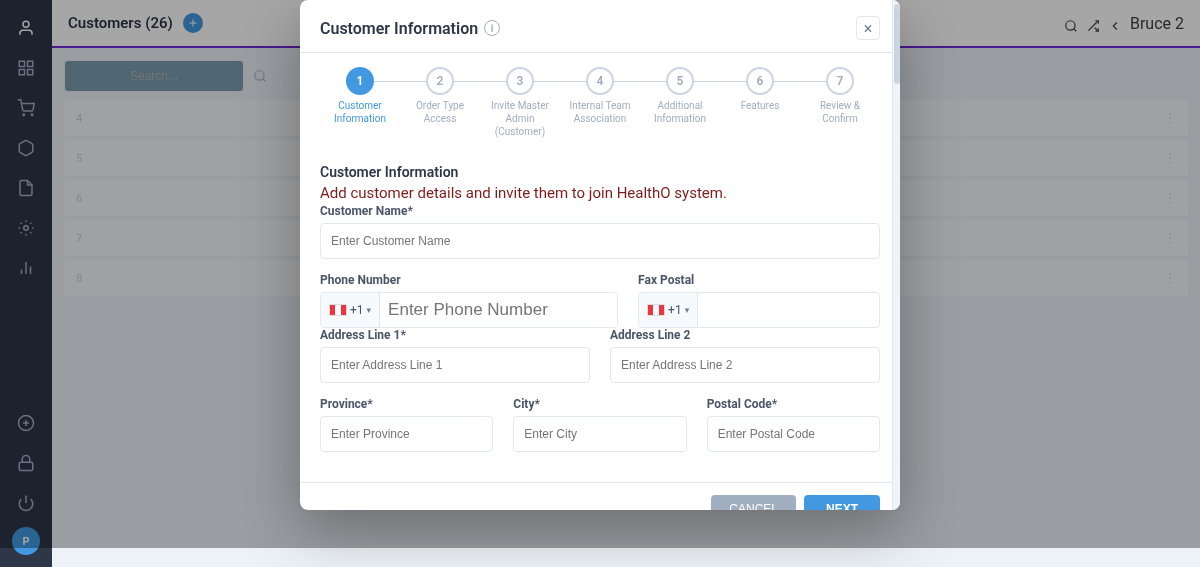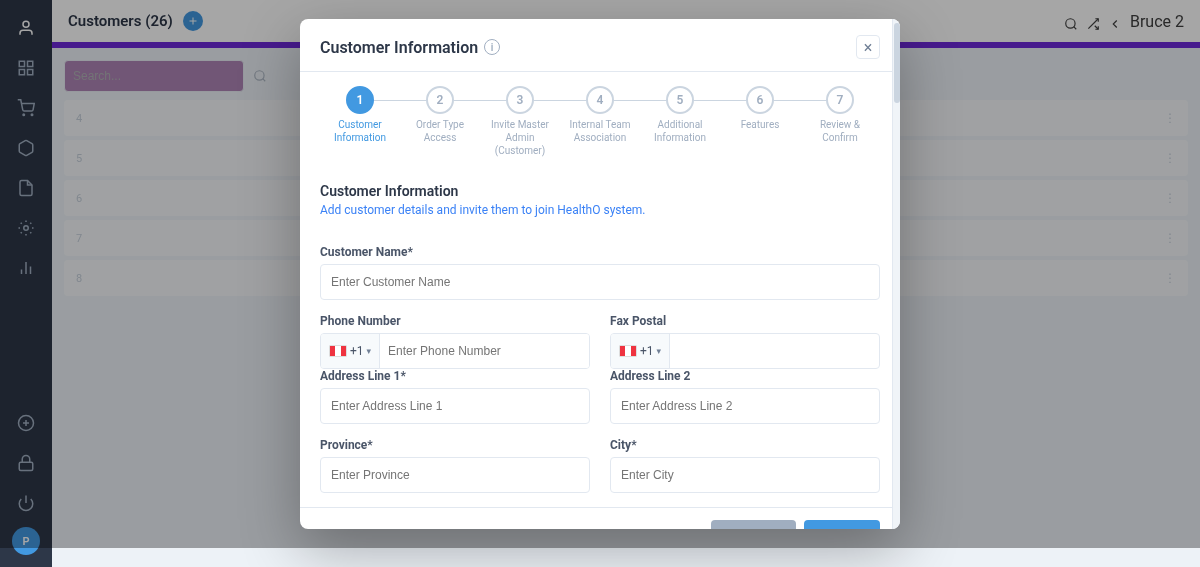--- a/index.html
+++ b/index.html
@@ -68,21 +68,21 @@
     }
 
     
     .topbar {
       height: 48px;
       background: #fff;
       display: flex;
       align-items: center;
       padding: 0 16px;
       gap: 10px;
-      border-bottom: 6px solid #6d28d9;
+      border-bottom: 2px solid #6d28d9;
     }
     .topbar-title {
       font-size: 15px;
       font-weight: 600;
       color: #2d3748;
     }
     .topbar-badge {
       background: #4299e1;
       color: #fff;
       border-radius: 50%;
@@ -101,27 +101,28 @@
       color: #404040;
       font-size: 16px;
     }
 
     
     .table-area {
       padding: 12px;
     }
     .search-bar {
       height: 32px;
-      background: #701a75;
+      background: #0c4a6e;
       border: 1px solid #e2e8f0;
       border-radius: 4px;
       width: 180px;
       padding: 0 8px;
       font-size: 12px;
       color: #a0aec0;
+      text-align: center;
     }
     .table-header-row {
       display: flex;
       gap: 4px;
       margin-bottom: 8px;
       align-items: center;
     }
     .faded-table {
       opacity: 0.5;
     }
@@ -144,21 +145,21 @@
 
     
     .overlay {
       position: absolute;
       left: 0; top: 0;
       width: 1200px;
       height: 548px;
       background: rgba(0,0,0,0.35);
       z-index: 10;
       display: flex;
-      align-items: center;
+      align-items: flex-start;
       justify-content: center;
     }
 
     
     .modal {
       background: #fff;
       border-radius: 8px;
       width: 600px;
       max-height: 510px;
       box-shadow: 0 20px 60px rgba(0,0,0,0.3);
@@ -269,23 +270,23 @@
       overflow-y: auto;
       max-height: 340px;
     }
     .section-title {
       font-size: 14px;
       font-weight: 600;
       color: #2d3748;
       margin-bottom: 4px;
     }
     .section-desc {
-      font-size: 12px;
-      color: #3b82f6;
-      margin-bottom: 28px;
+      font-size: 15px;
+      color: #7f1d1d;
+      margin-bottom: 2px;
     }
     .form-label {
       font-size: 12px;
       color: #4a5568;
       font-weight: 700;
       margin-bottom: 5px;
       display: block;
     }
     .form-group {
       margin-bottom: 14px;
@@ -339,21 +340,21 @@
     }
     .chevron-down {
       font-size: 9px;
       color: #718096;
     }
     .phone-inner-input {
       flex: 1;
       border: none;
       outline: none;
       padding: 0 8px;
-      font-size: 12px;
+      font-size: 17px;
       color: #4c1d95;
       height: 100%;
     }
 
     
     .modal-footer {
       padding: 12px 20px;
       display: flex;
       justify-content: flex-end;
       gap: 8px;
@@ -637,20 +638,26 @@
               <label class="form-label">Province*</label>
               <input class="form-input" type="text" placeholder="Enter Province" style="">
             </div>
           </div>
           <div class="form-col">
             <div class="form-group">
               <label class="form-label">City*</label>
               <input class="form-input" type="text" placeholder="Enter City" style="">
             </div>
           </div>
+          <div class="form-col">
+            <div class="form-group">
+              <label class="form-label">Postal Code*</label>
+              <input class="form-input" type="text" placeholder="Enter Postal Code" style="">
+            </div>
+          </div>
         </div>
 
       </div>
 
       <div class="modal-footer">
         <button class="btn-cancel">CANCEL</button>
         <button class="btn-next">NEXT</button>
       </div>
 
       <div class="modal-scroll-indicator">

